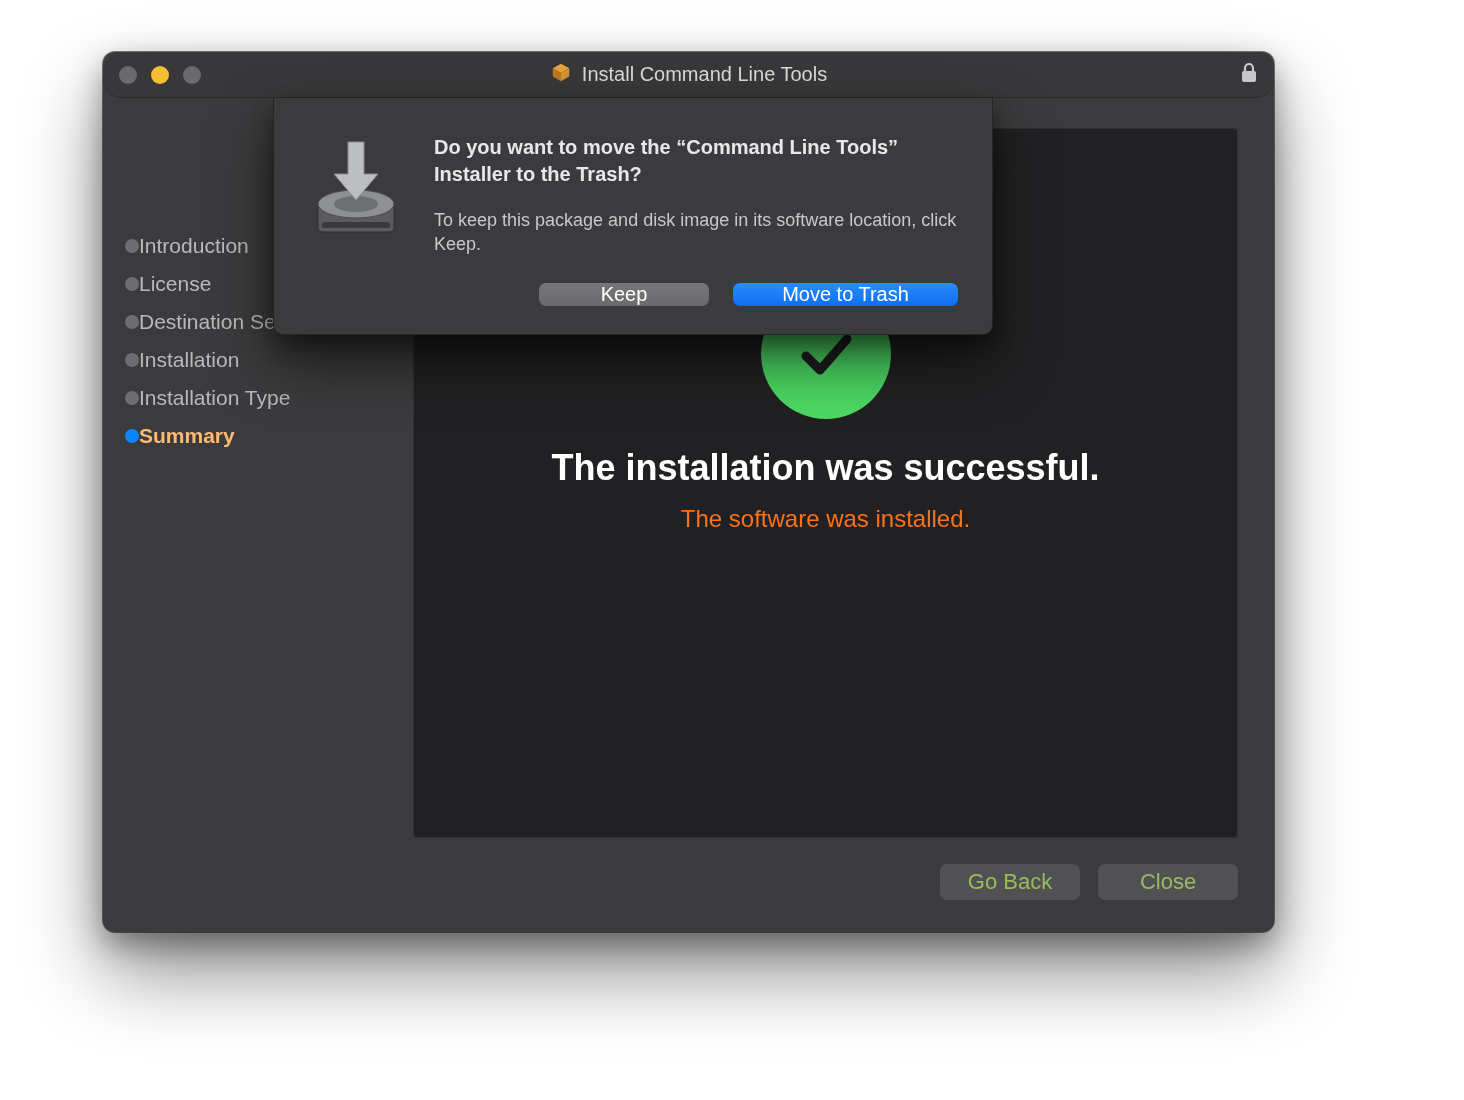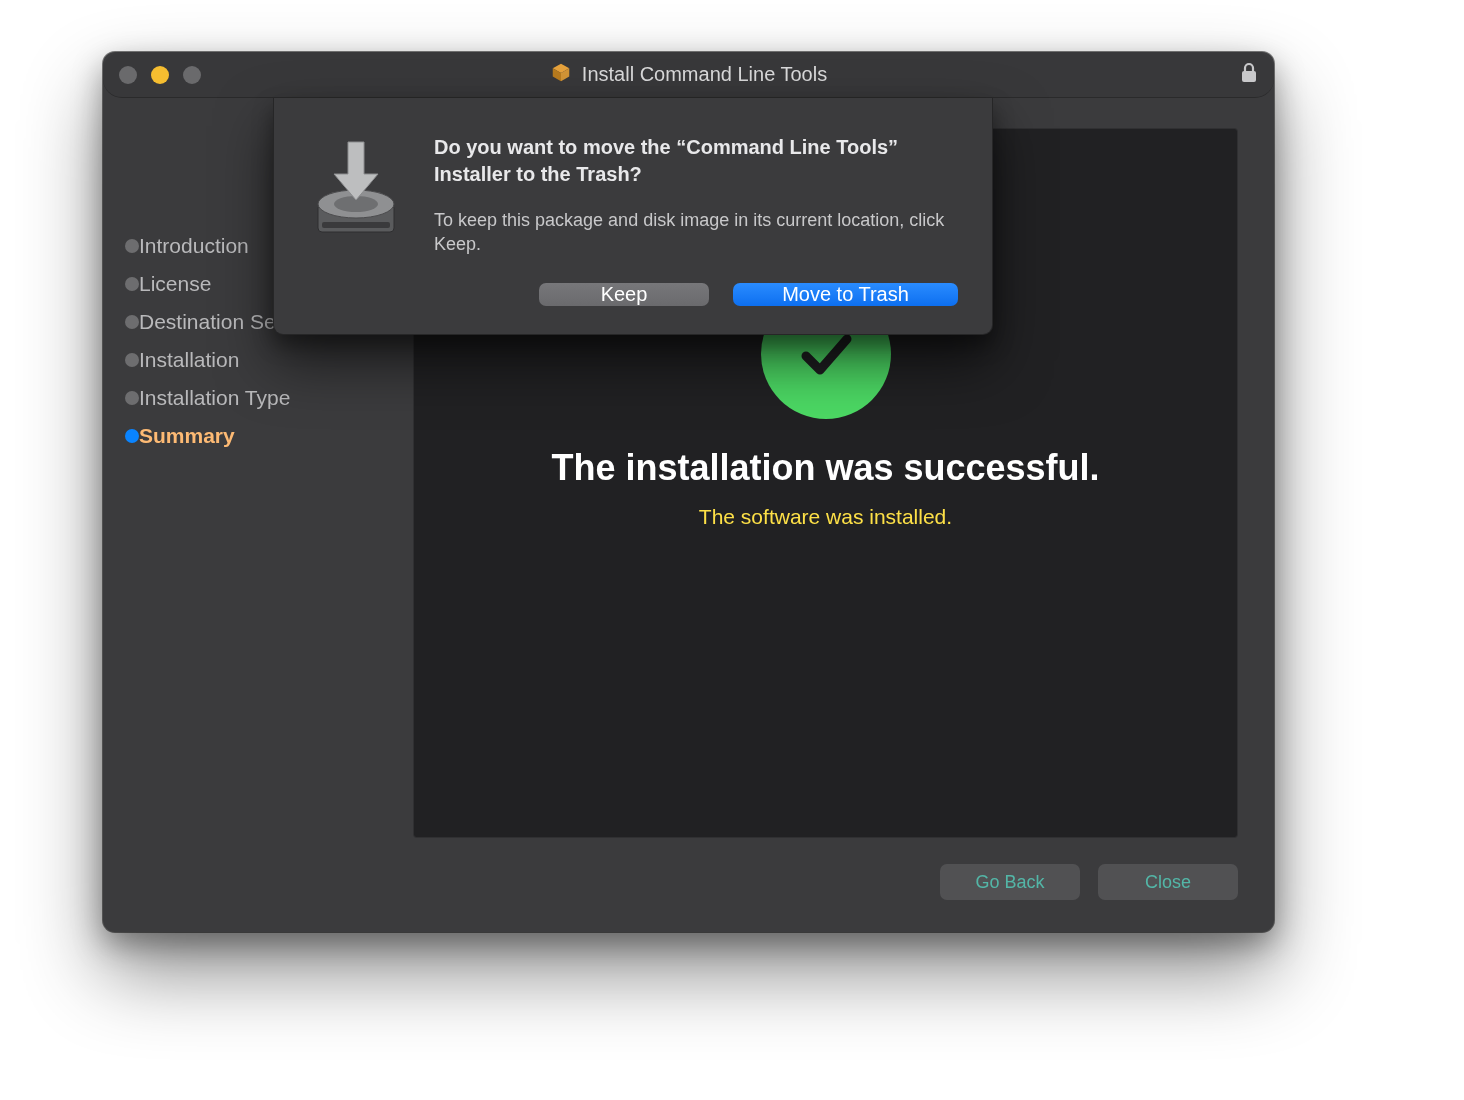--- a/index.html
+++ b/index.html
@@ -121,37 +121,37 @@
       justify-content: center;
       margin-bottom: 28px;
     }
     .headline {
       color: #ffffff;
       font-size: 36px;
       font-weight: 700;
       margin-bottom: 16px;
     }
     .subline {
-      color: #fde047;
-      font-size: 21px;
+      color: #f97316;
+      font-size: 24px;
     }
     .footer {
       display: flex;
       justify-content: flex-end;
       gap: 18px;
       padding-top: 26px;
     }
     .btn {
       min-width: 140px;
       height: 36px;
       border: none;
       border-radius: 7px;
       background: #5b5b5d;
-      color: #5eead4;
-      font-size: 18px;
+      color: #bef264;
+      font-size: 22px;
       padding: 0 22px;
       cursor: default;
     }
     .btn.disabled { opacity: 0.7; }
     
     .sheet {
       position: absolute;
       top: 46px;
       left: 170px;
       width: 720px;
@@ -293,20 +293,20 @@
 
         <ellipse cx="48" cy="70" rx="38" ry="14" fill="#8f9092"></ellipse>
         <ellipse cx="48" cy="70" rx="38" ry="14" fill="none" stroke="#4b4b4d" stroke-width="1"></ellipse>
         <ellipse cx="48" cy="70" rx="22" ry="8" fill="#6e6f71"></ellipse>
 
         <path d="M40 8 H56 V40 H70 L48 66 L26 40 H40 Z" fill="#bdbebf" stroke="#8c8d8f" stroke-width="1"></path>
       </svg>
     </div>
     <div class="sheet-body">
       <div class="sheet-title">Do you want to move the “Command Line Tools” Installer to the Trash?</div>
-      <div class="sheet-desc">To keep this package and disk image in its current location, click Keep.</div>
+      <div class="sheet-desc">To keep this package and disk image in its software location, click Keep.</div>
       <div class="sheet-actions">
         <button class="sbtn sbtn-secondary">Keep</button>
         <button class="sbtn sbtn-primary">Move to Trash</button>
       </div>
     </div>
   </div>
 </div>
 
 </body></html>

